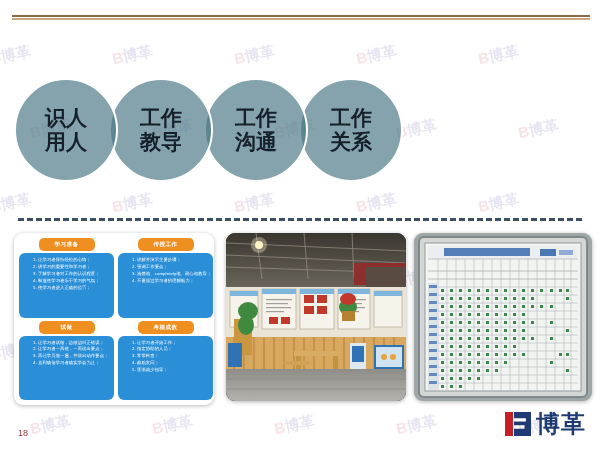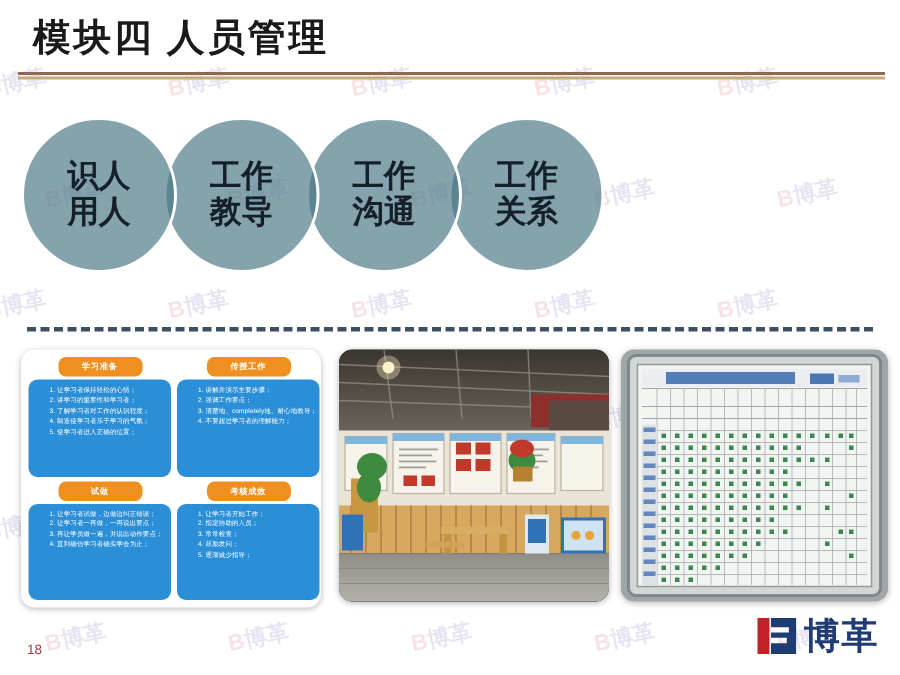--- a/index.html
+++ b/index.html
@@ -179,21 +179,20 @@
     <div class="wm" style="left: 356px; top: 342px;"><span class="wm-b">B</span><span class="wm-t">博革</span></div>
     <div class="wm" style="left: 478px; top: 342px;"><span class="wm-b">B</span><span class="wm-t">博革</span></div>
     <div class="wm" style="left: 30px; top: 416px;"><span class="wm-b">B</span><span class="wm-t">博革</span></div>
     <div class="wm" style="left: 152px; top: 416px;"><span class="wm-b">B</span><span class="wm-t">博革</span></div>
     <div class="wm" style="left: 274px; top: 416px;"><span class="wm-b">B</span><span class="wm-t">博革</span></div>
     <div class="wm" style="left: 396px; top: 416px;"><span class="wm-b">B</span><span class="wm-t">博革</span></div>
     <div class="wm" style="left: 518px; top: 416px;"><span class="wm-b">B</span><span class="wm-t">博革</span></div>
   </div>
 
 <div id="title-block">
-  <div id="page-title">模块四 人员管理</div>
   <div id="title-rule"></div>
 </div>
 
 <div id="circles-row">
     <div class="circle" style="left: 0px; z-index: 10;">
       <span>识人</span>
       <span>用人</span>
     </div>
     <div class="circle" style="left: 95px; z-index: 9;">
       <span>工作</span>

